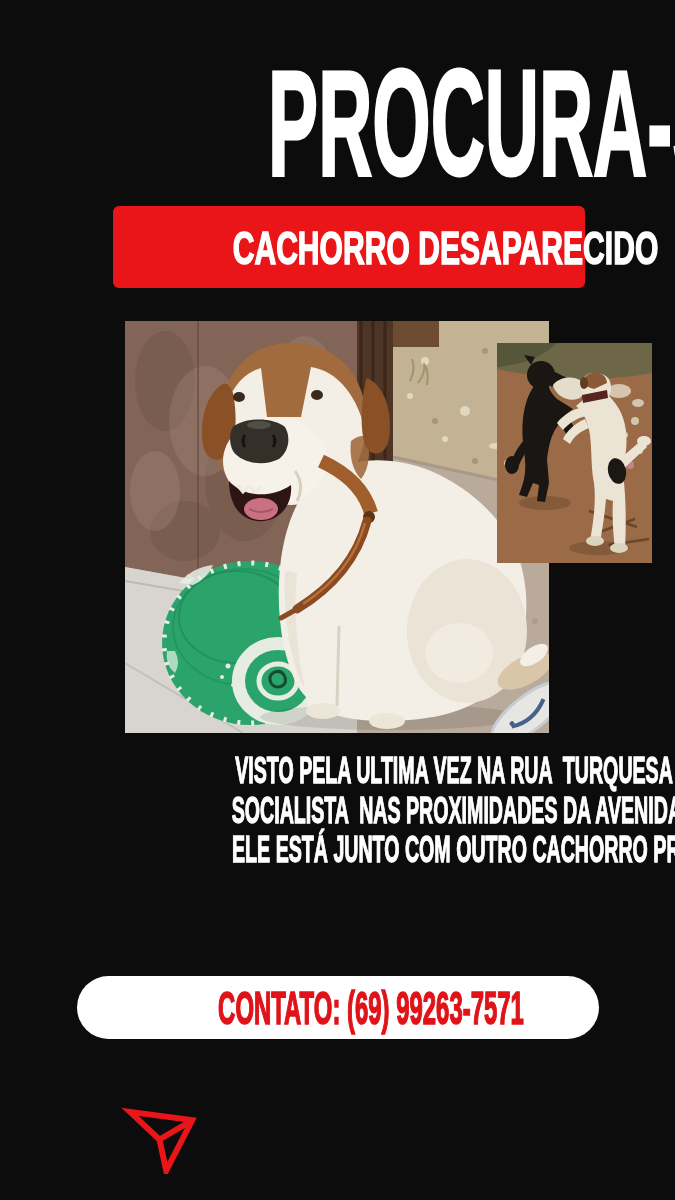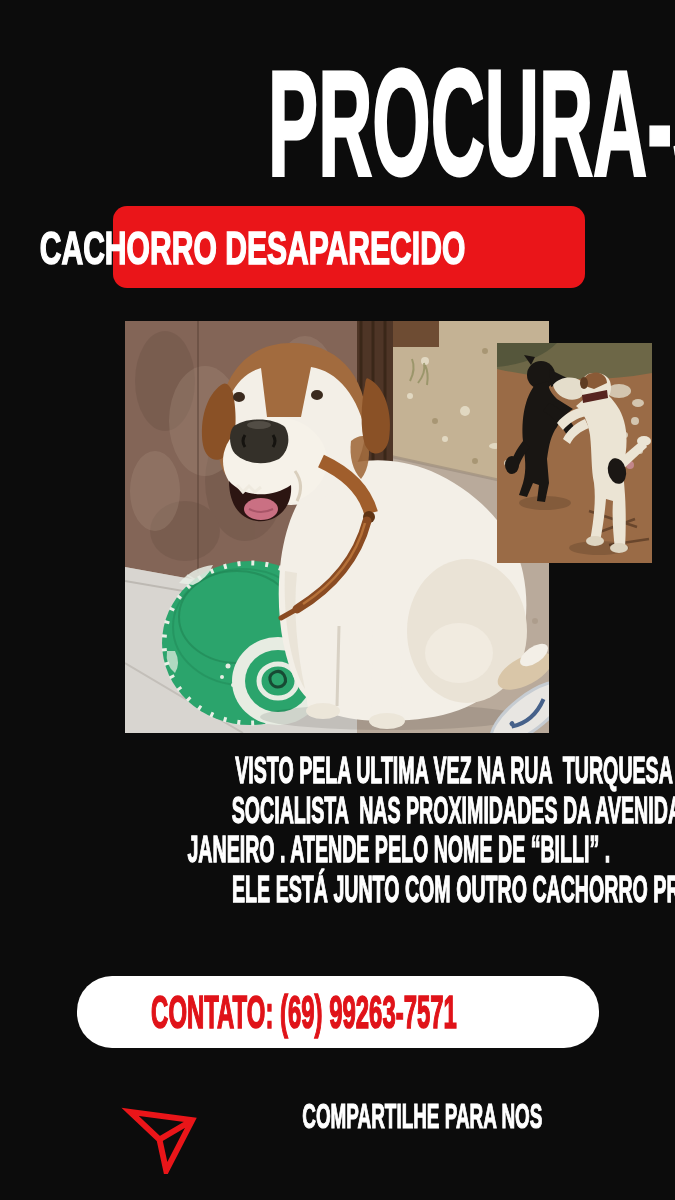--- a/index.html
+++ b/index.html
@@ -15,37 +15,37 @@
   
   .title-row { position:absolute; top:48px; left:0; width:100%; text-align:center; }
   .title-row .cond {
     font-size:150px; line-height:150px; color:#fff;
     transform:translateX(16px) scaleX(.50);
     -webkit-text-stroke:3px #fff;
   }
   
   .banner {
     position:absolute; top:206px; left:113px; width:472px; height:82px;
-    background:var(--red,#ea1519); border-radius:14px;
-    display:flex; align-items:center; justify-content:flex-end;
+    background:var(--red,#ea1519); border-radius:6px;
+    display:flex; align-items:center; justify-content:flex-start;
   }
   .banner .cond { font-size:47px; transform:scaleX(.64); -webkit-text-stroke:1.6px #fff; }
   
   .photo-main { position:absolute; top:321px; left:125px; width:424px; height:412px; }
   .photo-inset { position:absolute; top:343px; left:497px; width:155px; height:220px; }
   .photo-main svg, .photo-inset svg { display:block; width:100%; height:100%; }
   
   .desc { position:absolute; top:752px; left:0; width:100%; text-align:center; }
   .desc-line { height:39.5px; line-height:39.5px; }
   .desc-line .cond { font-size:37px; transform:scaleX(.53); -webkit-text-stroke:1.3px #fff; }
   
   .contact-pill {
     position:absolute; top:976px; left:50%; transform:translateX(-50%);
-    width:522px; height:72px; background:#fff; border-radius:35px;
-    display:flex; align-items:center; justify-content:flex-end;
+    width:522px; height:63px; background:#fff; border-radius:35px;
+    display:flex; align-items:center; justify-content:flex-start;
   }
   .contact-pill .cond {
     font-size:46px; color:var(--contact-red,#e01319);
     transform:scaleX(.52); -webkit-text-stroke:1.6px var(--contact-red,#e01319);
   }
   
   .share-icon { position:absolute; top:1100px; left:120px; width:84px; height:74px; color:var(--red,#ea1519); }
   .share-icon svg { display:block; width:100%; height:100%; }
   .share-text { position:absolute; top:1098px; left:200px; width:300px; text-align:center; }
   .share-line { height:40px; line-height:40px; }
@@ -229,30 +229,28 @@
       <path d="M85,52 L110,47 L111,55 L86,60 Z" fill="#57241f"></path>
       <ellipse cx="120" cy="128" rx="9" ry="13" fill="#1b1714" transform="rotate(-12 120 128)"></ellipse>
       <ellipse cx="98" cy="198" rx="9" ry="5" fill="#ddd4c0"></ellipse>
       <ellipse cx="122" cy="205" rx="9" ry="5" fill="#ddd4c0"></ellipse>
     </svg>
   </div>
 
   <div class="desc">
     <div class="desc-line"><span class="cond">VISTO PELA ULTIMA VEZ NA RUA  TURQUESA , BAIRRO</span></div>
     <div class="desc-line"><span class="cond">SOCIALISTA  NAS PROXIMIDADES DA AVENIDA RIO DE</span></div>
-    <div class="desc-line"><span class="cond">JANEIRO . ATENDE PELO NOME DE “BILLI” .</span></div>
     <div class="desc-line"><span class="cond">ELE ESTÁ JUNTO COM OUTRO CACHORRO PRETO DO</span></div>
   </div>
 
   <div class="contact-pill">
     <span class="cond">CONTATO: (69) 99263-7571</span>
   </div>
 
   <div class="share-icon">
     <svg viewBox="0 0 100 88" aria-hidden="true">
       <path d="M12,14 L86,24 L55,84 L47,47 Z M47,47 L86,24" fill="none" stroke="currentColor" stroke-width="7" stroke-linejoin="miter"></path>
     </svg>
   </div>
   <div class="share-text">
-    <div class="share-line"><span class="cond">COMPARTILHE PARA NOS</span></div>
   </div>
 
 </div>
 
 </body></html>

